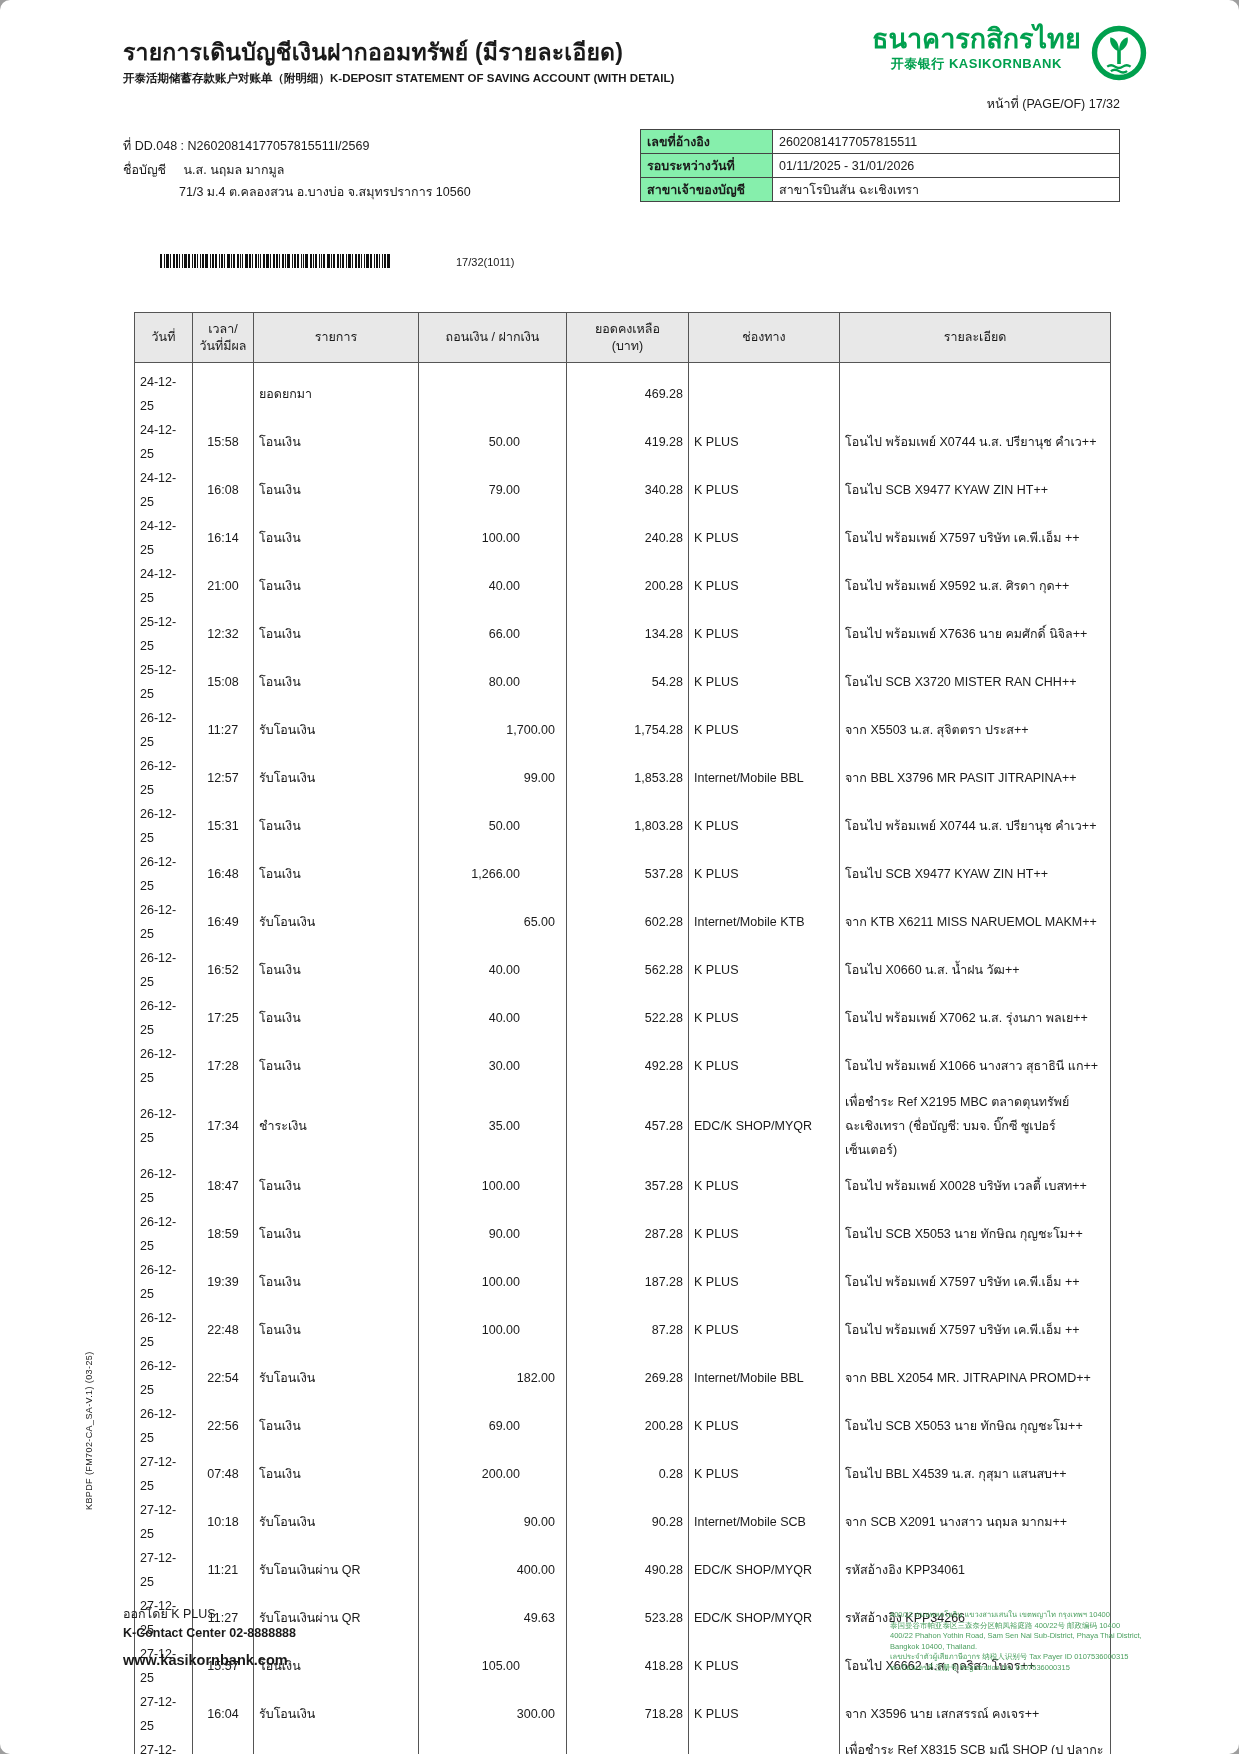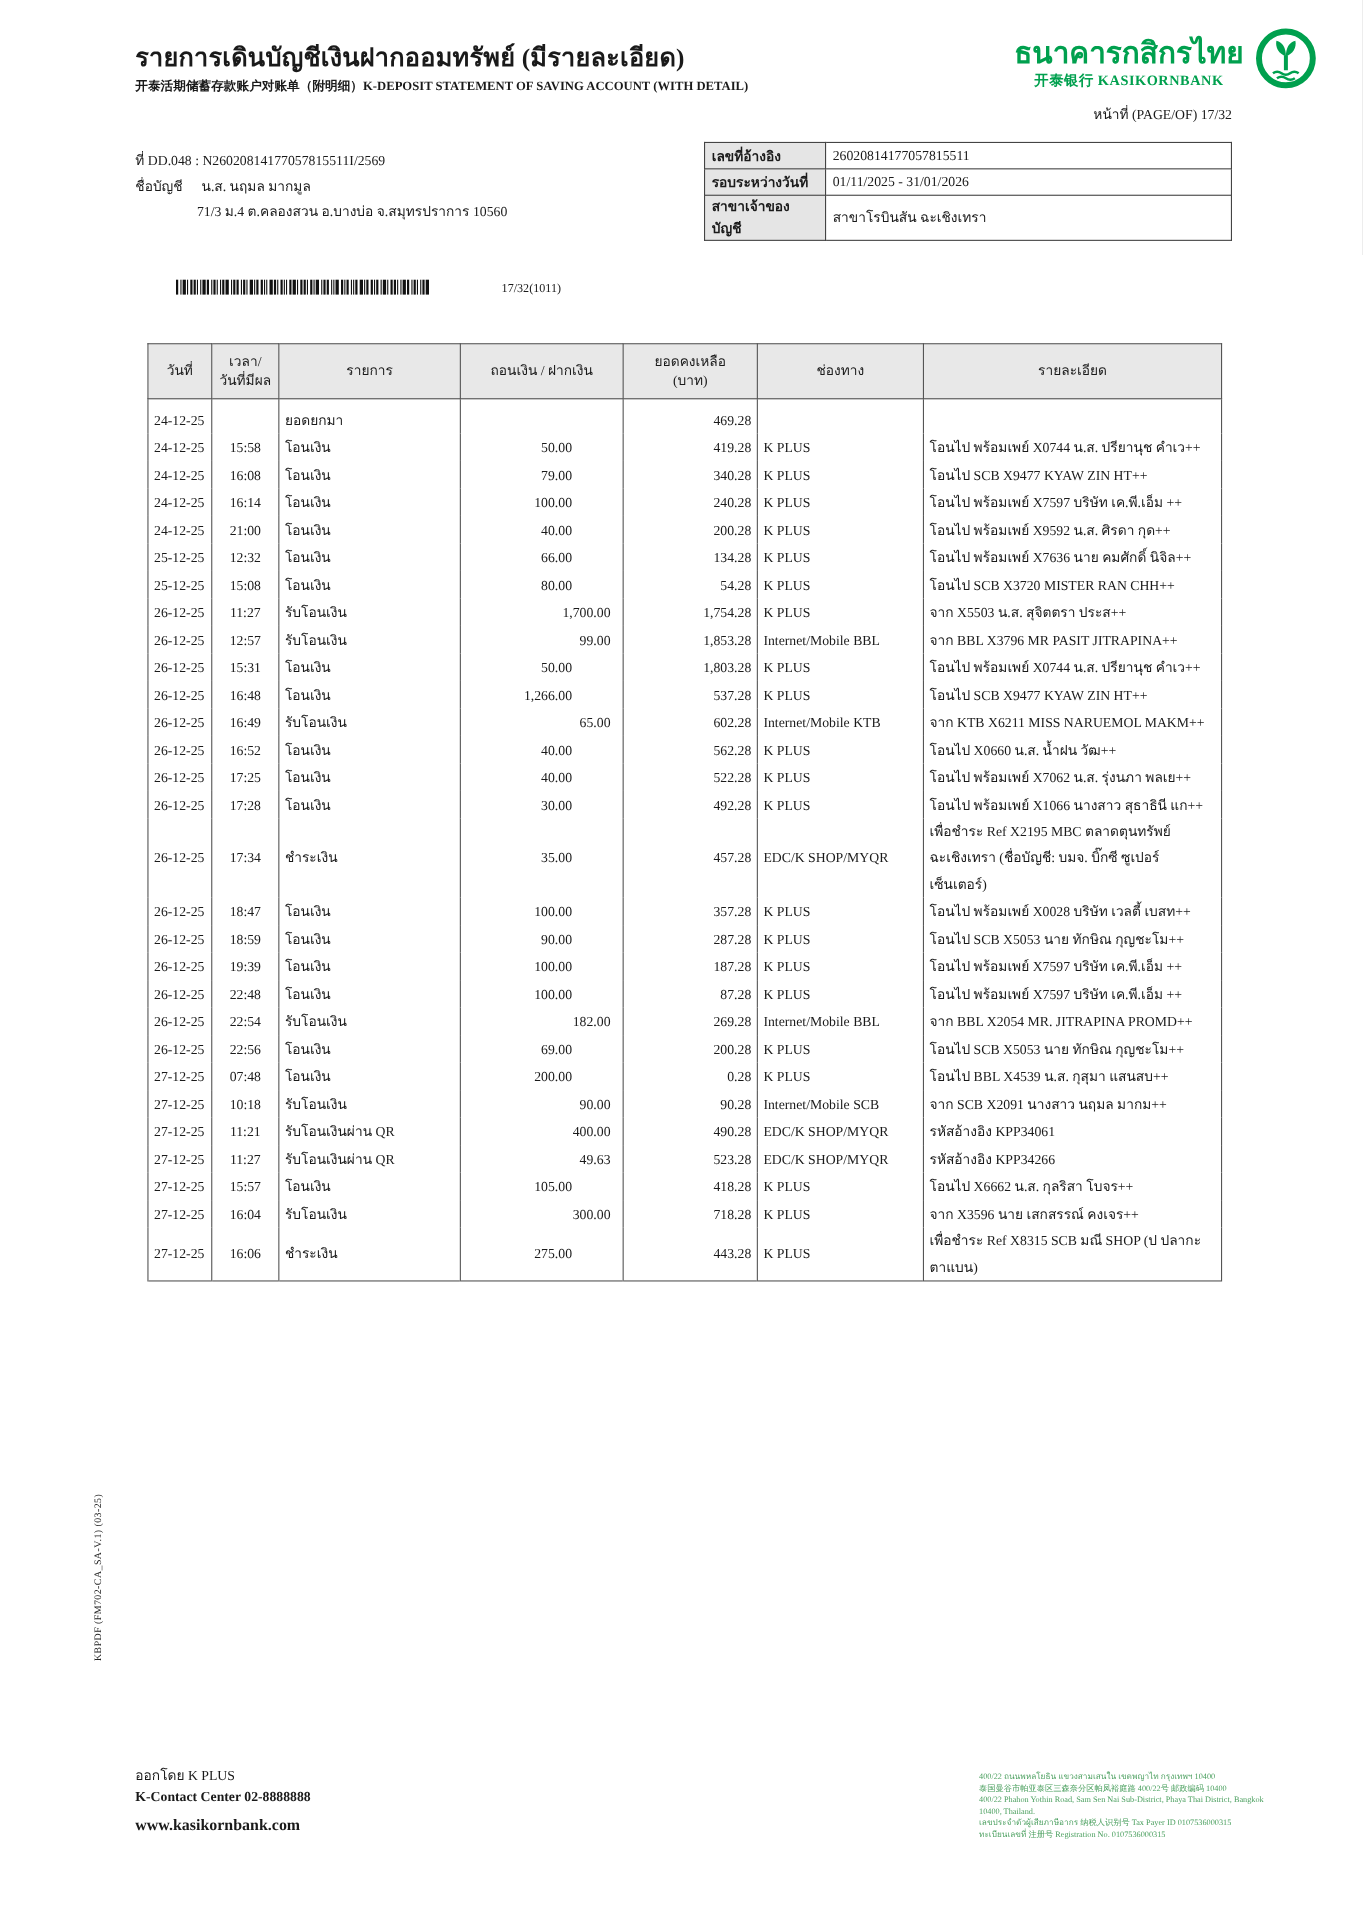--- a/index.html
+++ b/index.html
@@ -1,36 +1,36 @@
 <!DOCTYPE html>
 <html style="--green: #00a04e;"><head>
 <meta charset="utf-8">
 <style>
   :root { --green:#00a04e; --ink:#1a1a1a; --line:#555; }
   * { margin:0; padding:0; box-sizing:border-box; }
   html,body { background:#9e9e9e; }
   .page {
     position:relative; width:1239px; height:1754px; margin:0 auto;
     background:#ffffff; overflow:hidden;
-    font-family:Liberation Serif, serif; color:var(--ink);
+    font-family:Liberation Sans, sans-serif; color:var(--ink);border-radius:10px;
   }
   .doc-title { position:absolute; left:123px; top:34px; font-size:23px; font-weight:bold; letter-spacing:0.2px; }
   .doc-subtitle { position:absolute; left:123px; top:71px; font-size:11.5px; font-weight:bold; }
-  .logo-wrap { position:absolute; left:922px; top:24px; display:flex; align-items:flex-end; gap:9px; }
+  .logo-wrap { position:absolute; left:872px; top:24px; display:flex; align-items:flex-start; gap:9px; }
   .logo-text { text-align:center; }
   .logo-th { font-size:27px; font-weight:bold; color:var(--green); line-height:30px; }
   .logo-sub { font-size:13px; font-weight:bold; color:var(--green); letter-spacing:0.5px; margin-top:1px; }
   .page-label { position:absolute; left:820px; top:94px; width:300px; text-align:right; font-size:12.5px; }
   .doc-no { position:absolute; left:123px; top:136px; font-size:12.5px; }
   .acct-name { position:absolute; left:123px; top:160px; font-size:12.5px; }
   .acct-name .lbl { margin-right:14px; }
   .acct-addr { position:absolute; left:179px; top:182px; font-size:12.5px; }
   .info-table { position:absolute; left:640px; top:129px; width:480px; border-collapse:collapse; font-size:12.5px; }
   .info-table td { border:1px solid #444; height:24px; padding:0 6px; }
-  .info-table td.lbl { background:#e5e5e5; font-weight:bold; width:110px; }
+  .info-table td.lbl { background:#86efac; font-weight:bold; width:132px; }
   .barcode { position:absolute; left:160px; top:254px; }
   .barcode rect { fill:#111; }
   .barcode-text { position:absolute; left:456px; top:256px; font-size:11px; }
   .txn-table { position:absolute; left:134px; top:312px; width:976px; border-collapse:collapse; table-layout:fixed; font-size:12.5px; border:1.5px solid var(--line); }
   .txn-table th { background:#e8e8e8; border:1px solid var(--line); font-weight:normal; height:50px; font-size:12.5px; text-align:center; line-height:17px; }
   .txn-table td { border-left:1px solid var(--line); border-right:1px solid var(--line); padding:0 5px; height:25px; line-height:24px; vertical-align:middle; overflow:hidden; }
   .txn-table tbody tr:first-child td { padding-top:7px; }
   .c-date { text-align:left; padding:0 2px; }
   .c-time { text-align:center; }
   .c-amt { text-align:right; }

